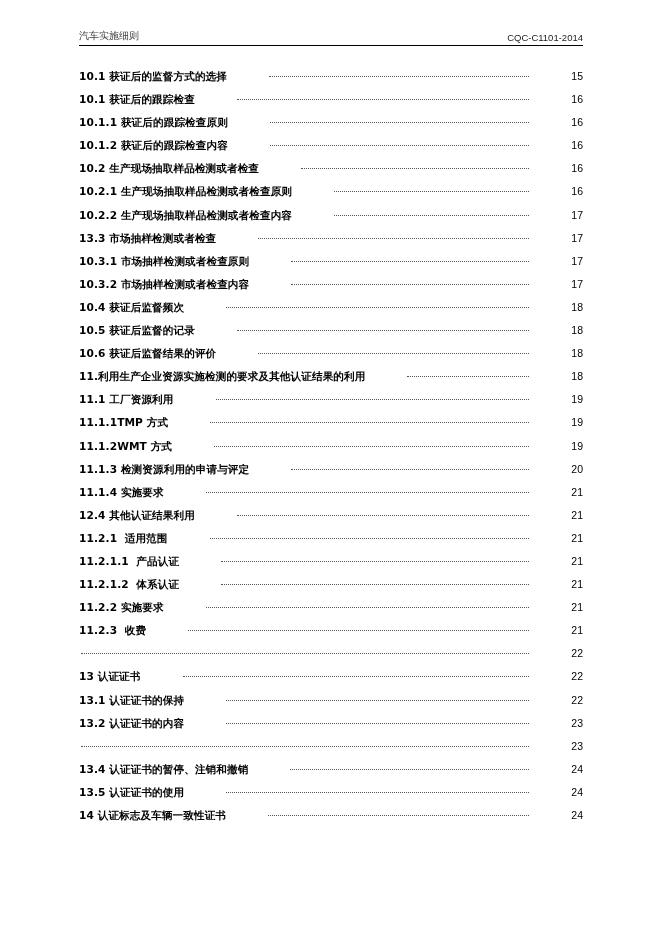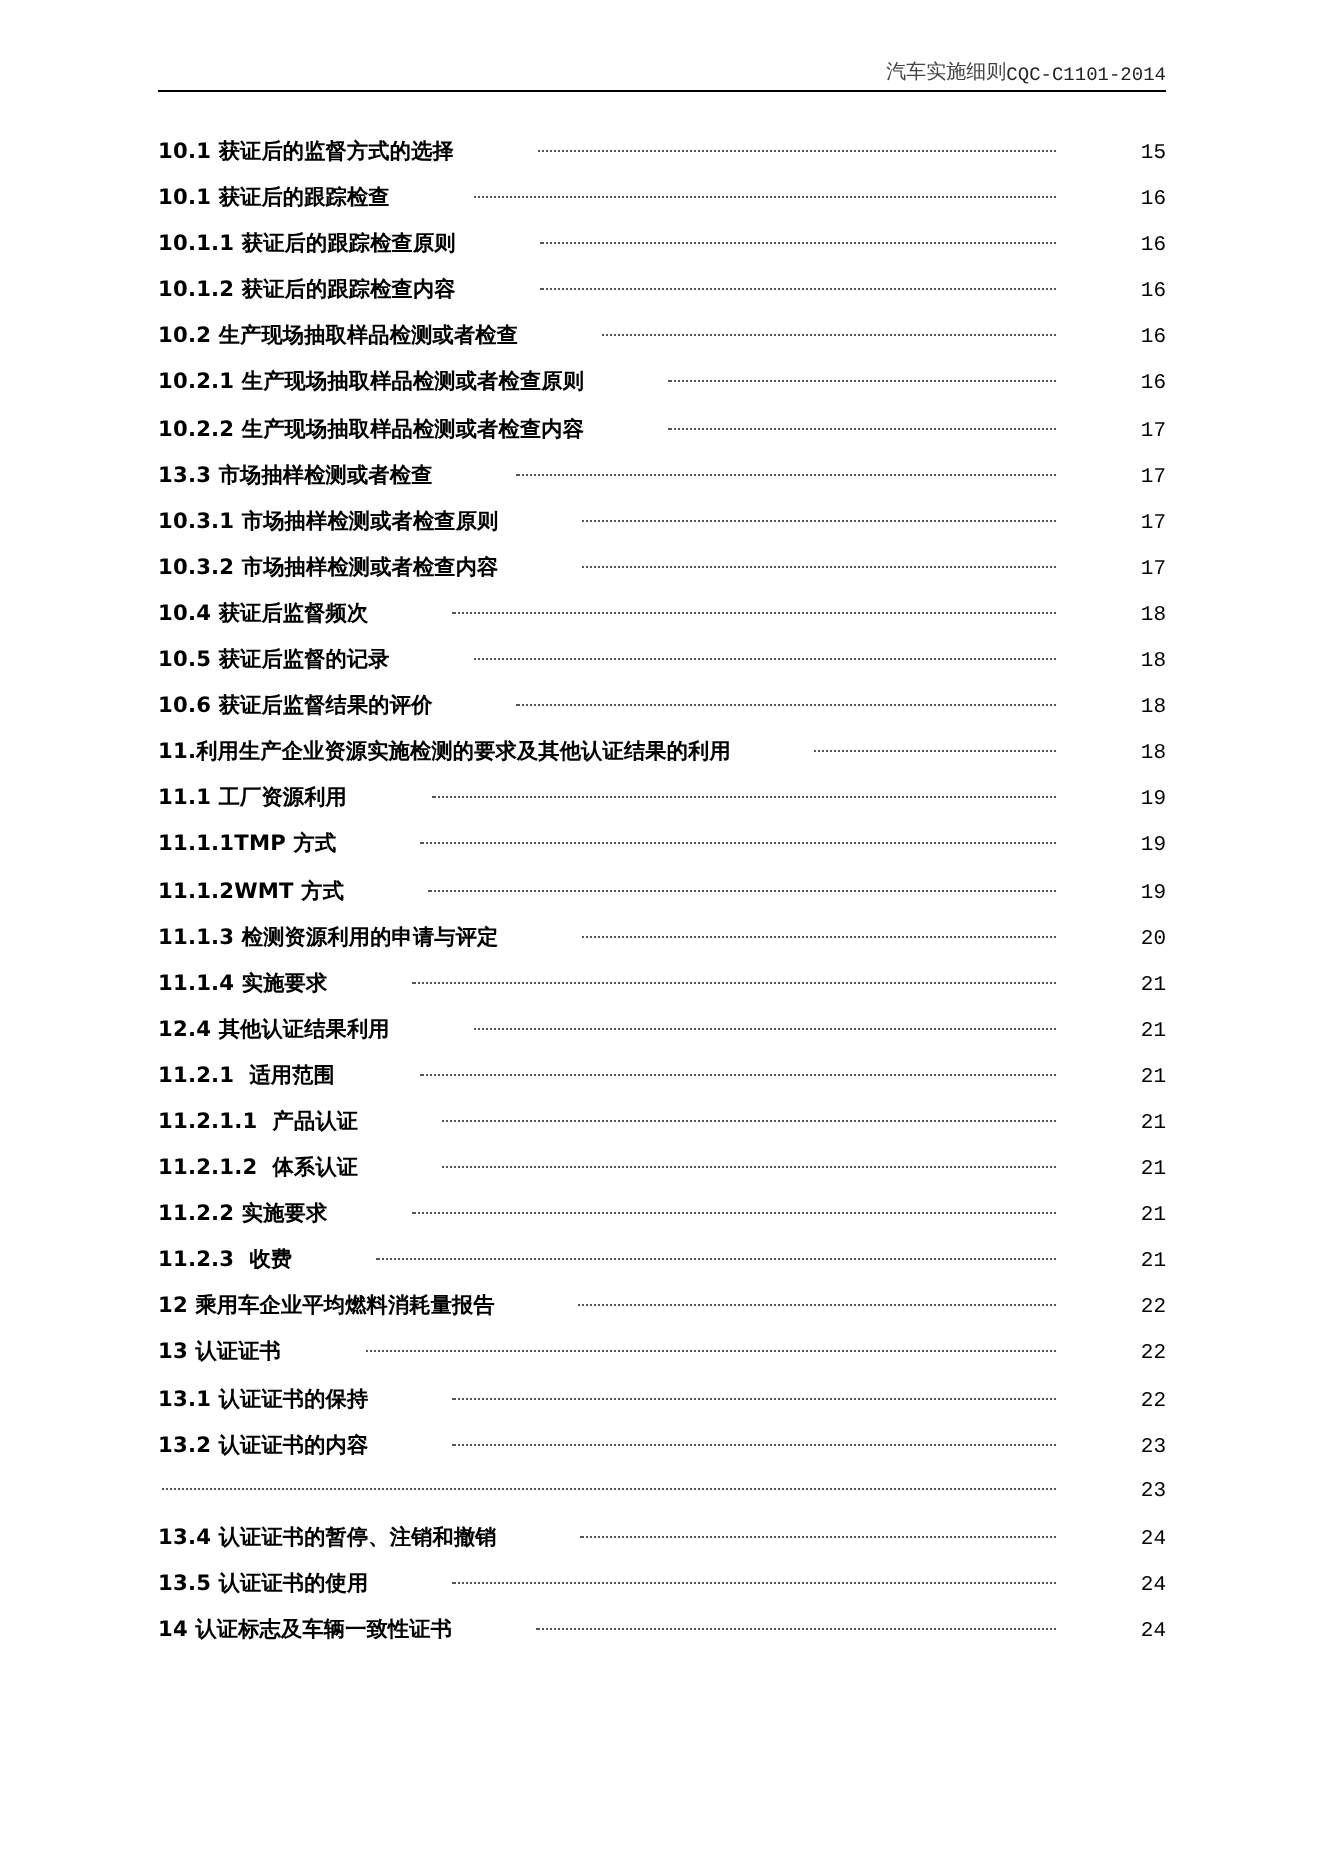--- a/index.html
+++ b/index.html
@@ -16,31 +16,31 @@
       color: #000;
     }
     .page-header {
       position: absolute;
       left: 79px;
       top: 28px;
       width: 504px;
       height: 17px;
       border-bottom: 1.3px solid #000;
       display: flex;
-      justify-content: flex-end;
+      justify-content: space-between;
       align-items: flex-end;
     }
     .header-left {
       font-family: "DejaVu Serif", "Liberation Serif", serif;
       font-size: 10px;
       color: #444;
       padding-bottom: 2px;
     }
     .header-right {
-      font-family: Liberation Mono, monospace;
+      font-family: Liberation Sans, sans-serif;
       font-size: 9.5px;
       color: #222;
       padding-bottom: 2px;
     }
     .toc {
       position: absolute;
       left: 79px;
       top: 67px;
       width: 504px;
       margin: 0;
@@ -65,24 +65,24 @@
     }
     .toc-leader {
       flex: 1 1 auto;
       border-bottom: 1px dotted #555;
       margin: 0 2px 0 2px;
       height: 0;
       position: relative;
       top: -3px;
     }
     .toc-page {
-      font-family: Liberation Mono, monospace;
+      font-family: Liberation Sans, sans-serif;
       font-size: 10.5px;
       flex: 0 0 auto;
-      text-align: left;
+      text-align: right;
       min-width: 12px;
     }
   </style>
 </head>
 <body>
 
 <div class="page-header">
   <span class="header-left">汽车实施细则</span>
   <span class="header-right">CQC-C1101-2014</span>
 </div>
@@ -207,21 +207,20 @@
       <span class="toc-title">11.2.2 实施要求</span>
       <span class="toc-leader"></span>
       <span class="toc-page">21</span>
     </li>
   <li class="toc-row">
       <span class="toc-title" style="white-space:pre">11.2.3  收费</span>
       <span class="toc-leader"></span>
       <span class="toc-page">21</span>
     </li>
   <li class="toc-row">
-      <span class="toc-title">12 乘用车企业平均燃料消耗量报告</span>
       <span class="toc-leader"></span>
       <span class="toc-page">22</span>
     </li>
   <li class="toc-row">
       <span class="toc-title">13 认证证书</span>
       <span class="toc-leader"></span>
       <span class="toc-page">22</span>
     </li>
   <li class="toc-row">
       <span class="toc-title">13.1 认证证书的保持</span>

